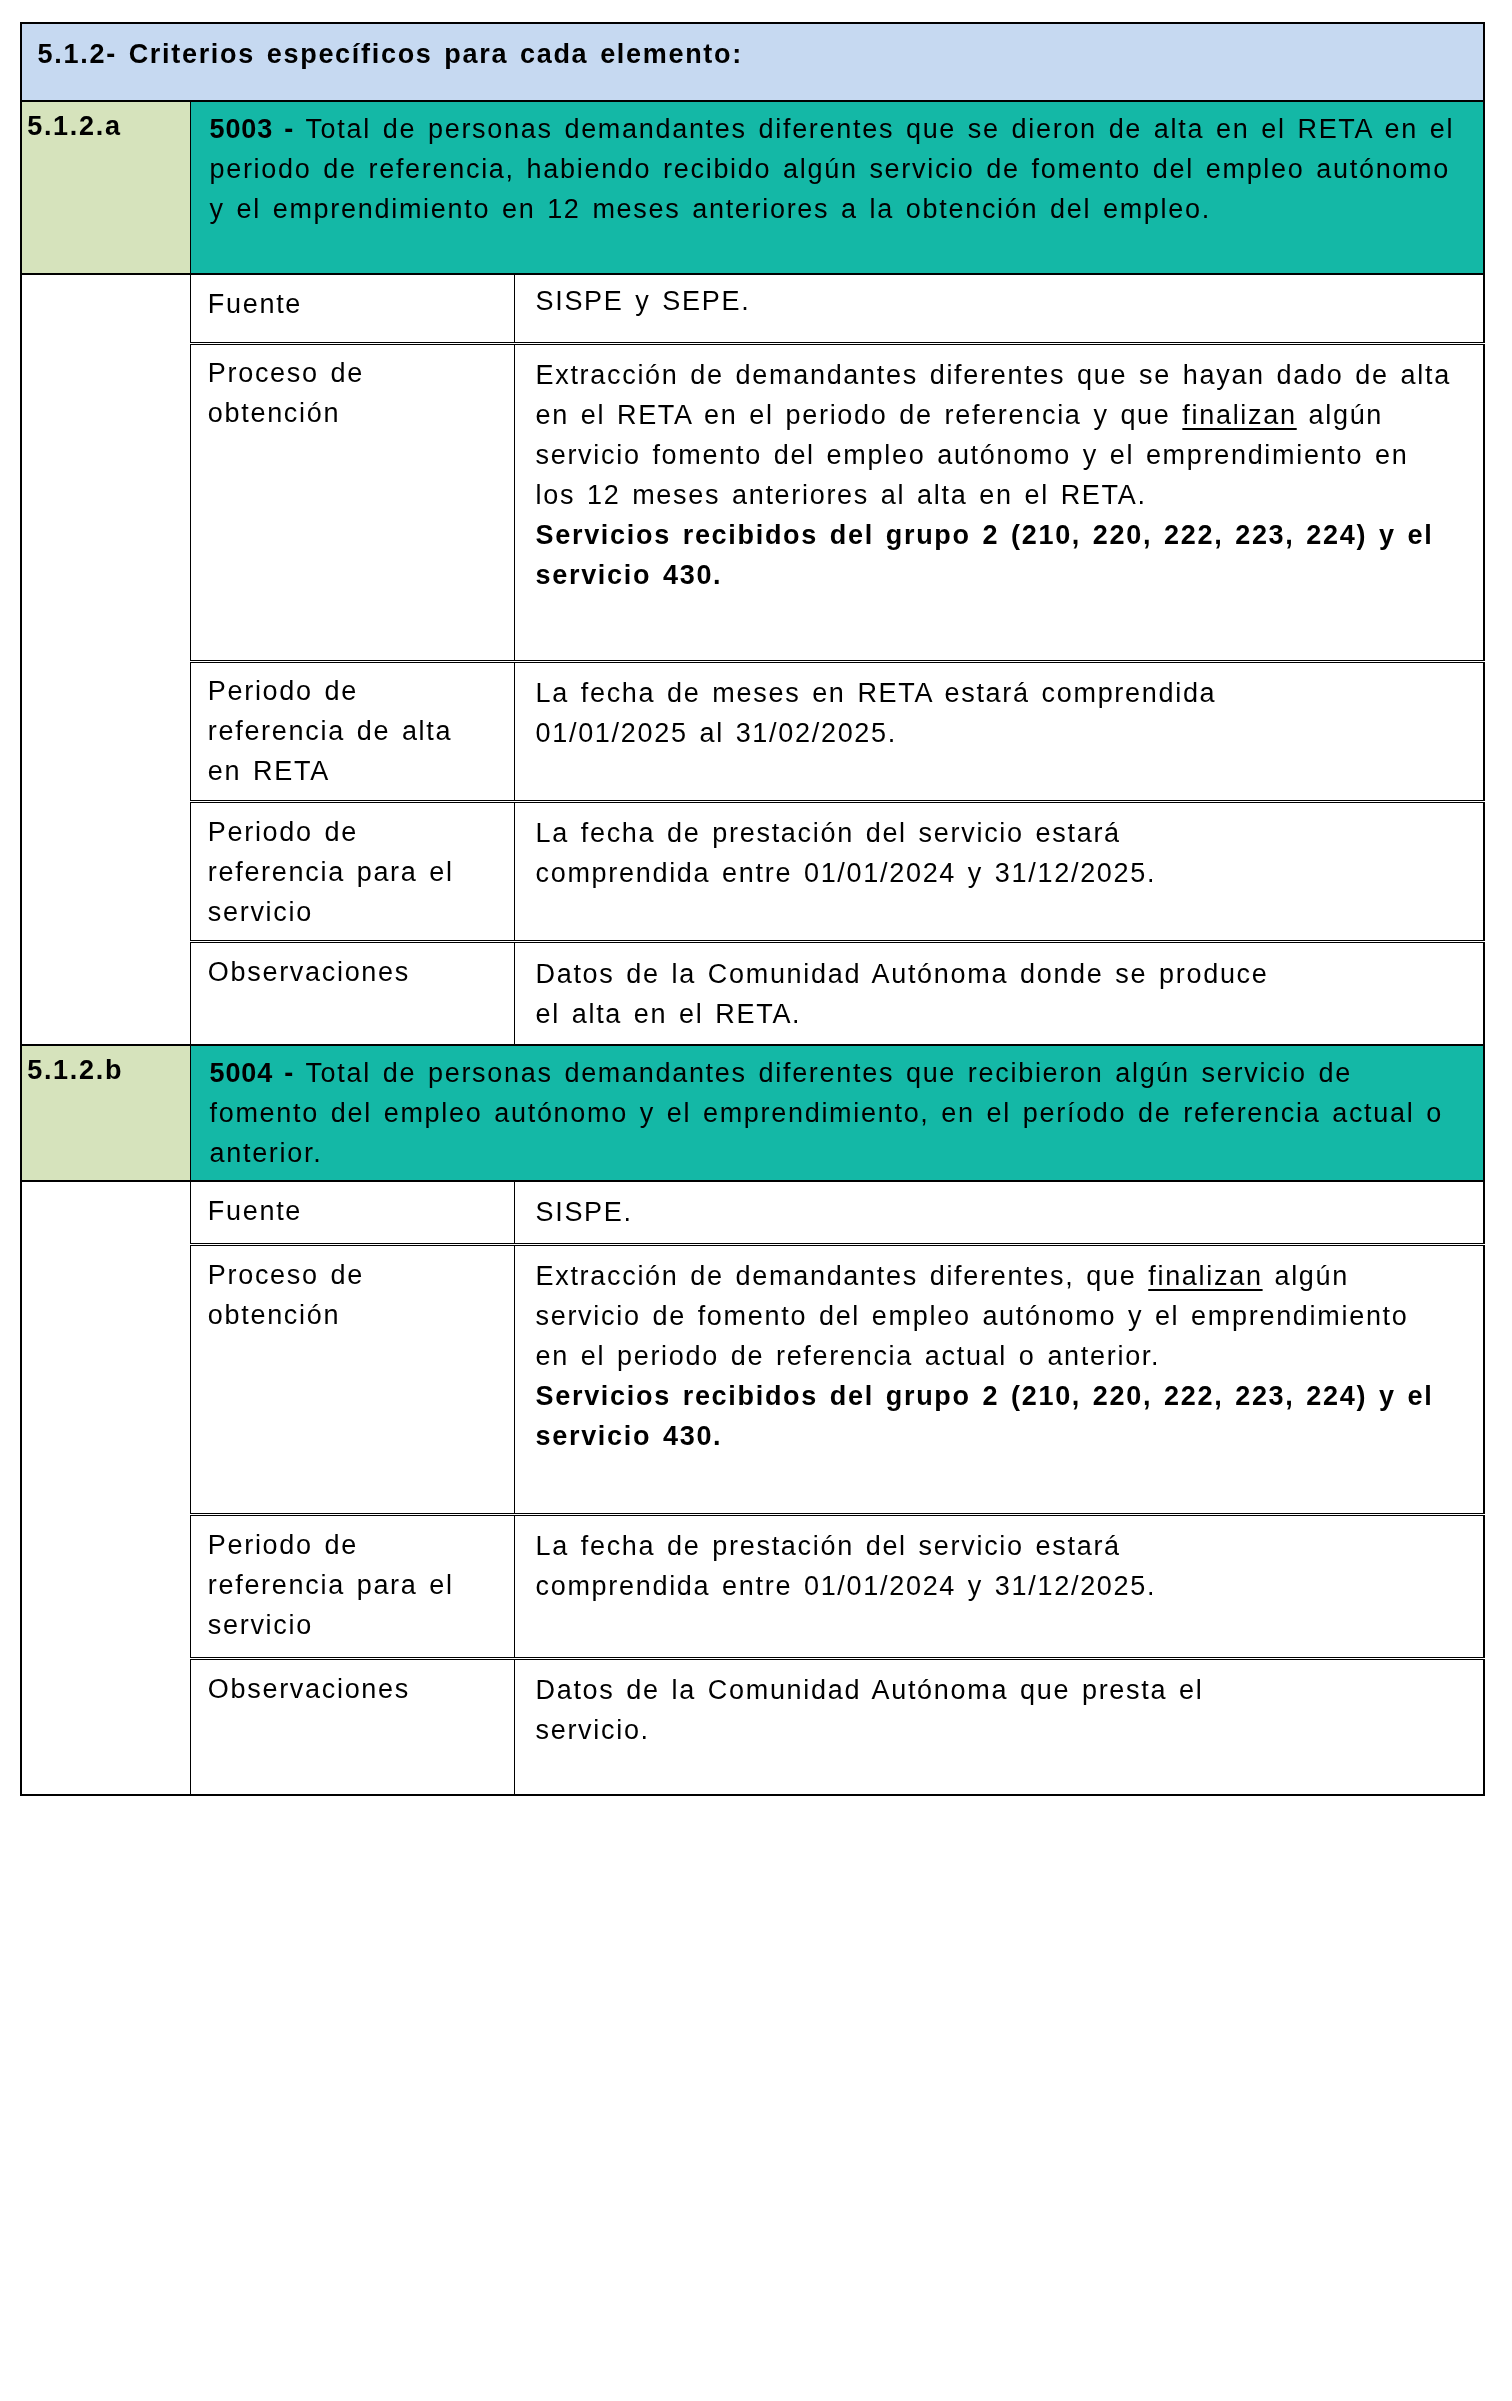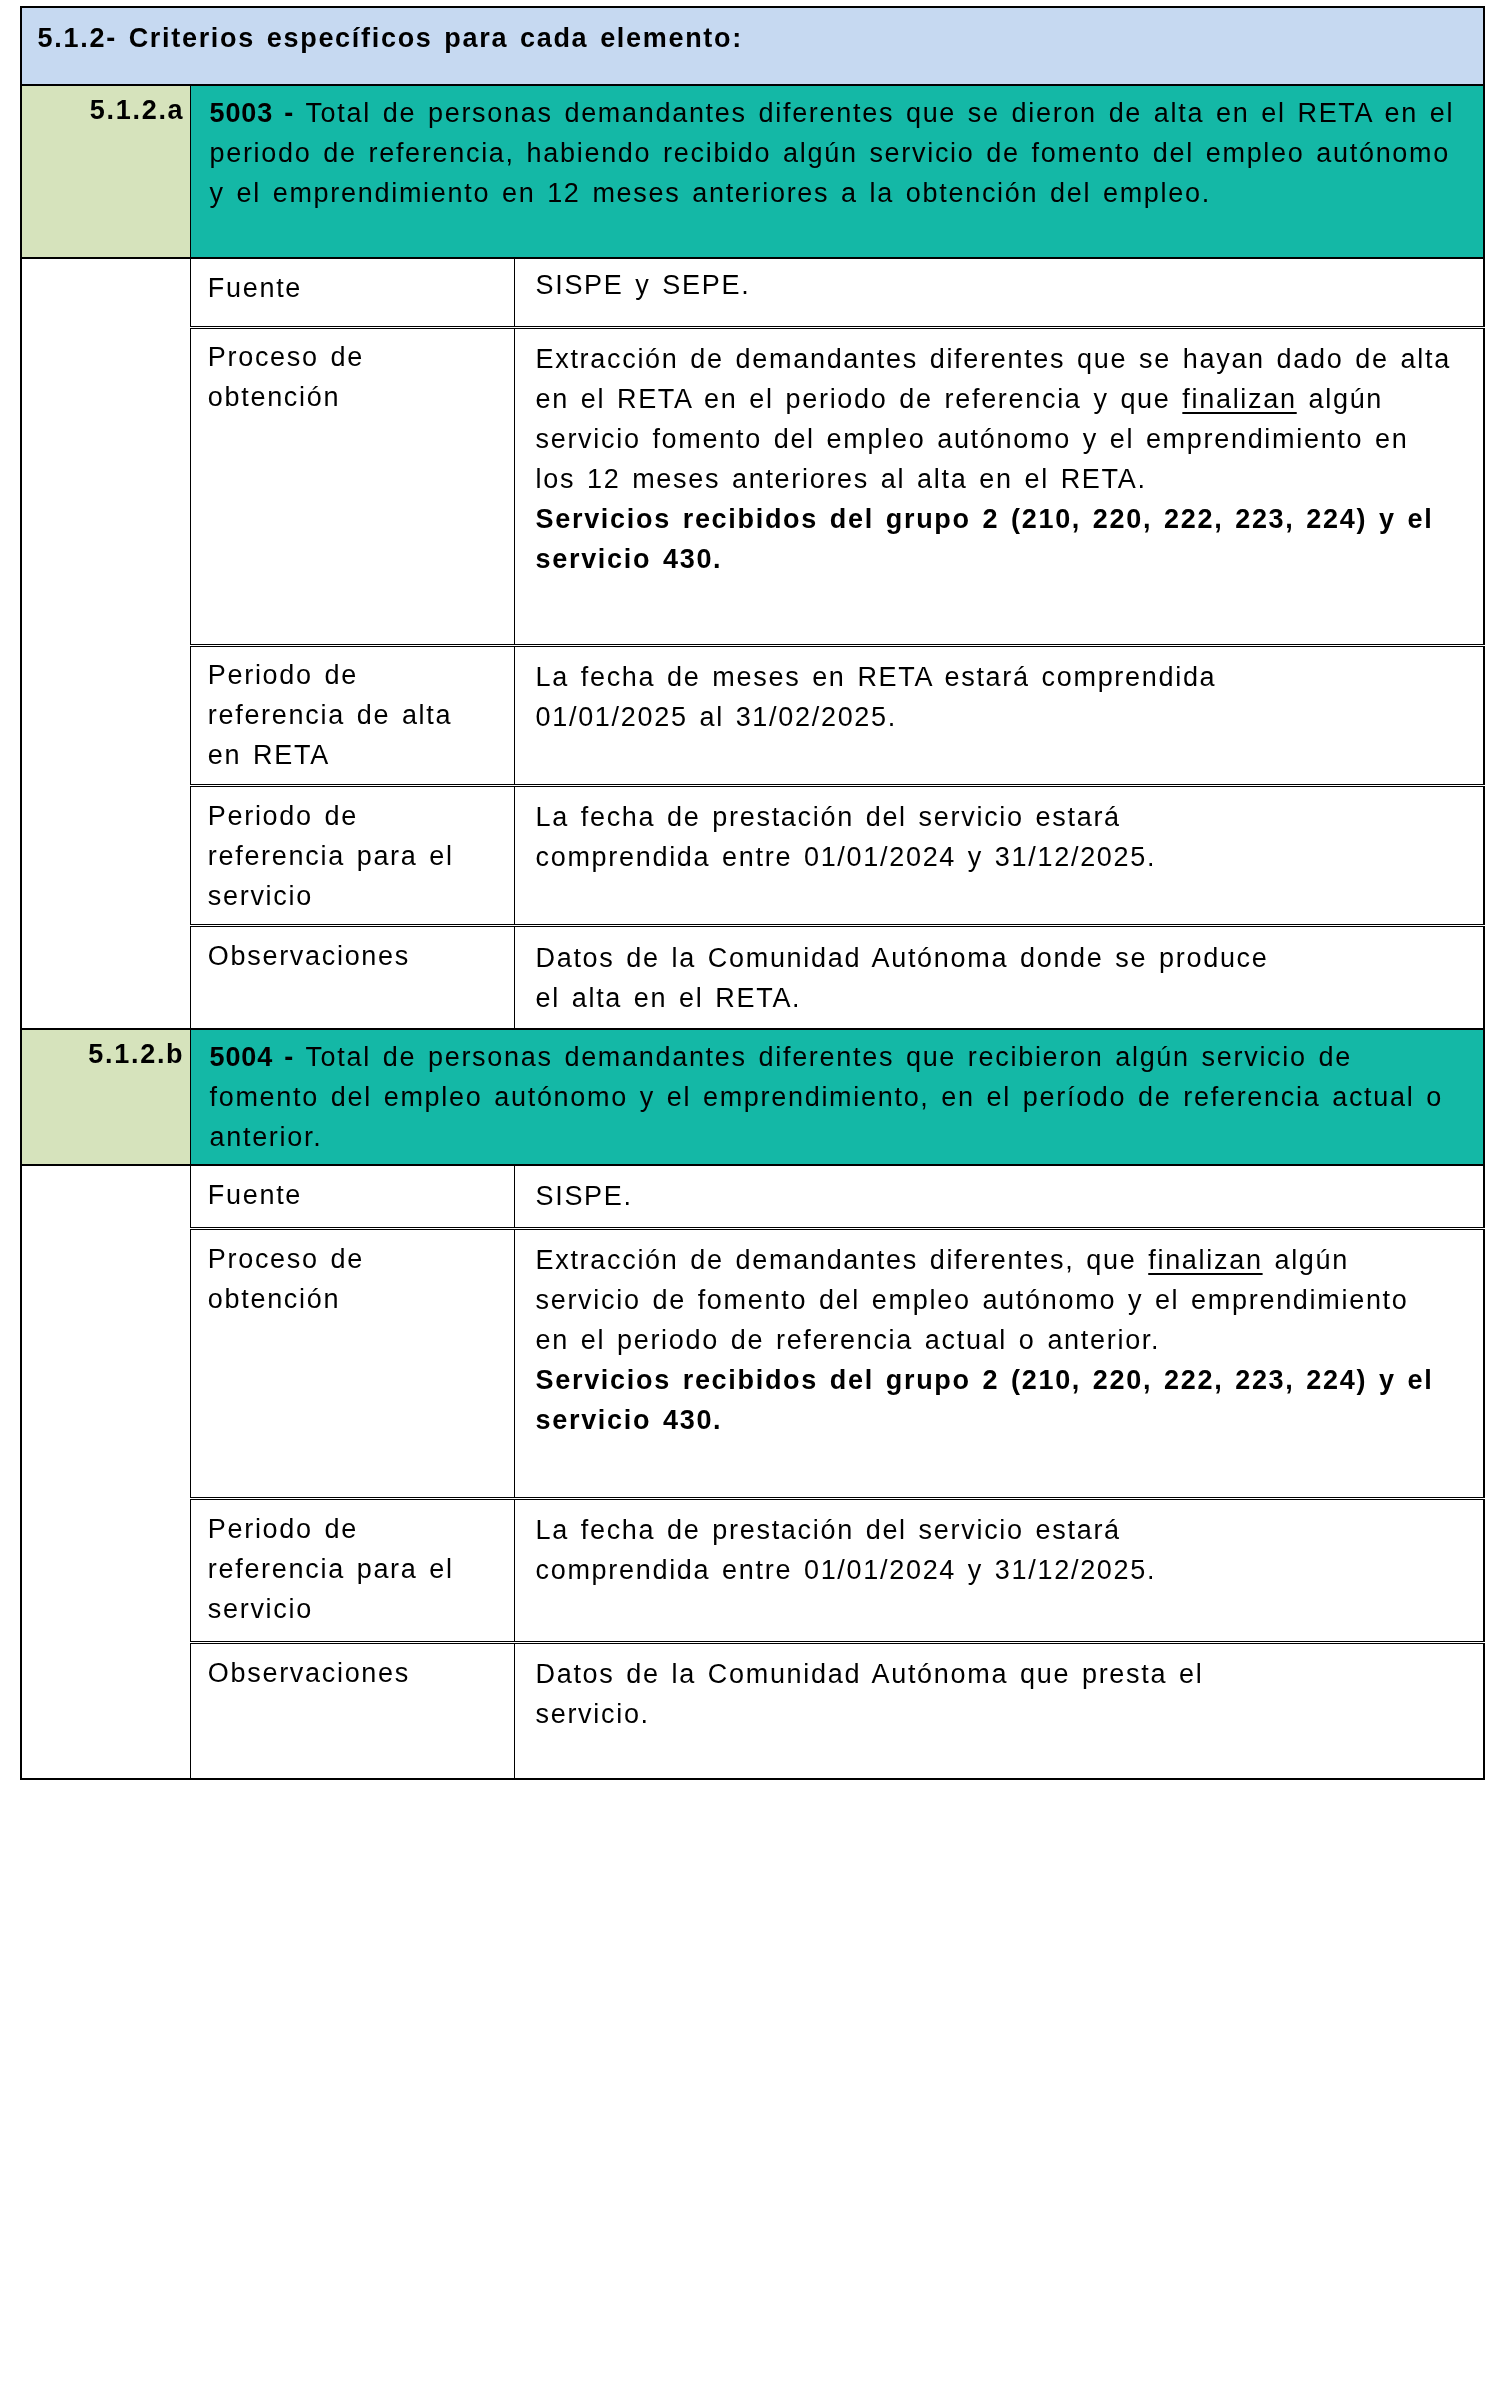--- a/index.html
+++ b/index.html
@@ -7,21 +7,21 @@
     position:relative;
     width:1512px;
     height:2401px;
     background:#ffffff;
     font-family:"Liberation Sans","DejaVu Sans",sans-serif;
     color:#000000;
   }
   .doc-table{
     position:absolute;
     left:20px;
-    top:6px;
+    top:22px;
     width:1463px;
     border-collapse:collapse;
     table-layout:fixed;
     border:2.6px solid #000;
   }
   .doc-table td{
     border:1.7px solid #000;
     vertical-align:top;
     font-size:27px;
     line-height:40px;
@@ -36,21 +36,21 @@
   .header-cell{
     background:#c6d9f1;
     font-weight:bold;
     font-size:28px;
     padding:10.4px 19px 7px 15.6px;
     letter-spacing:1.3px;
   }
   .code-cell{
     background:#d6e3bc;
     font-weight:bold;
-    text-align:right;
+    text-align:left;
     vertical-align:middle;
     padding:3.5px 5.2px;
     letter-spacing:0.9px;
   }
   .desc-cell{
     background:#14b8a6;
     padding:7px 26px 7px 19px;
     line-height:41px;
   }
   .desc-cell b{letter-spacing:0.9px;}

